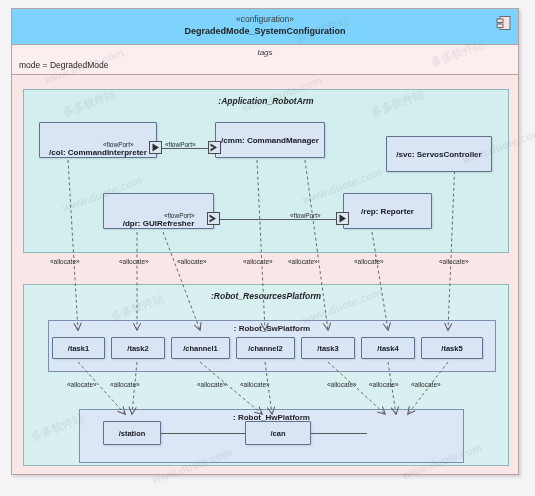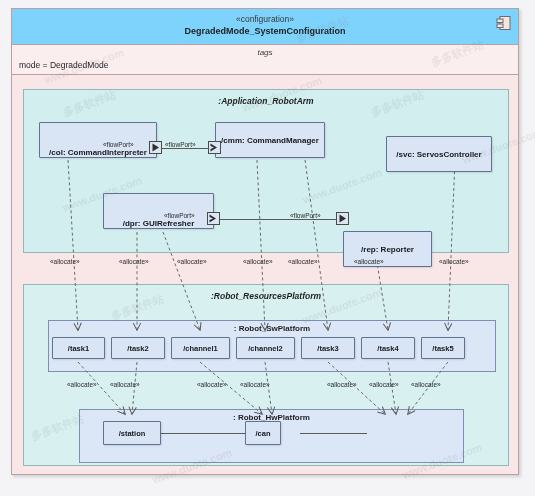--- a/index.html
+++ b/index.html
@@ -291,21 +291,21 @@
   </div>
 
   <div class="part-box" style="left:386px; top:136px; width:106px; height:36px;">
     <span>/svc: ServosController</span>
   </div>
 
   <div class="part-box label-top" style="left:103px; top:193px; width:111px; height:36px;">
     <span>/dpr: GUIRefresher</span>
   </div>
 
-  <div class="part-box" style="left:343px; top:193px; width:89px; height:36px;margin-top:38px;">
+  <div class="part-box" style="left:343px; top:193px; width:89px; height:36px;">
     <span>/rep: Reporter</span>
   </div>
 
   <div class="conn" style="left:162px; top:148px; width:48px;"></div>
 
   <div class="port" style="left:149px; top:141px;">
     <svg width="11" height="11" viewBox="0 0 11 11">
       <path d="M2.5,1.5 L9,5.5 L2.5,9.5 Z" fill="#2f2f2f"></path>
     </svg>
   </div>
@@ -353,39 +353,39 @@
   </div>
   <div class="part-box small" style="left:236px; top:337px; width:59px; height:22px;">
     <span>/channel2</span>
   </div>
   <div class="part-box small" style="left:301px; top:337px; width:54px; height:22px;">
     <span>/task3</span>
   </div>
   <div class="part-box small" style="left:361px; top:337px; width:54px; height:22px;">
     <span>/task4</span>
   </div>
-  <div class="part-box small" style="left:421px; top:337px; width:44px; height:22px;">
+  <div class="part-box small" style="left:421px; top:337px; width:62px; height:22px;">
     <span>/task5</span>
   </div>
 
   <div class="alloc" style="left:67px;  top:381px;">«allocate»</div>
   <div class="alloc" style="left:110px; top:381px;">«allocate»</div>
   <div class="alloc" style="left:197px; top:381px;">«allocate»</div>
   <div class="alloc" style="left:240px; top:381px;">«allocate»</div>
   <div class="alloc" style="left:327px; top:381px;">«allocate»</div>
   <div class="alloc" style="left:369px; top:381px;">«allocate»</div>
   <div class="alloc" style="left:411px; top:381px;">«allocate»</div>
 
   <div class="conn" style="left:161px; top:433px; width:84px;"></div>
   <div class="conn" style="left:300px; top:433px; width:67px;"></div>
 
   <div class="part-box small" style="left:103px; top:421px; width:58px; height:24px;">
     <span>/station</span>
   </div>
-  <div class="part-box small" style="left:245px; top:421px; width:36px; height:24px;">
+  <div class="part-box small" style="left:245px; top:421px; width:66px; height:24px;">
     <span>/can</span>
   </div>
 
   <div class="wm" style="left:295px; top:22px;">多多软件站</div>
   <div class="wm" style="left:42px;  top:60px;">www.duote.com</div>
   <div class="wm" style="left:430px; top:46px;">多多软件站</div>
   <div class="wm" style="left:62px;  top:96px;">多多软件站</div>
   <div class="wm" style="left:240px; top:88px;">www.duote.com</div>
   <div class="wm" style="left:370px; top:96px;">多多软件站</div>
   <div class="wm" style="left:60px;  top:188px;">www.duote.com</div>

